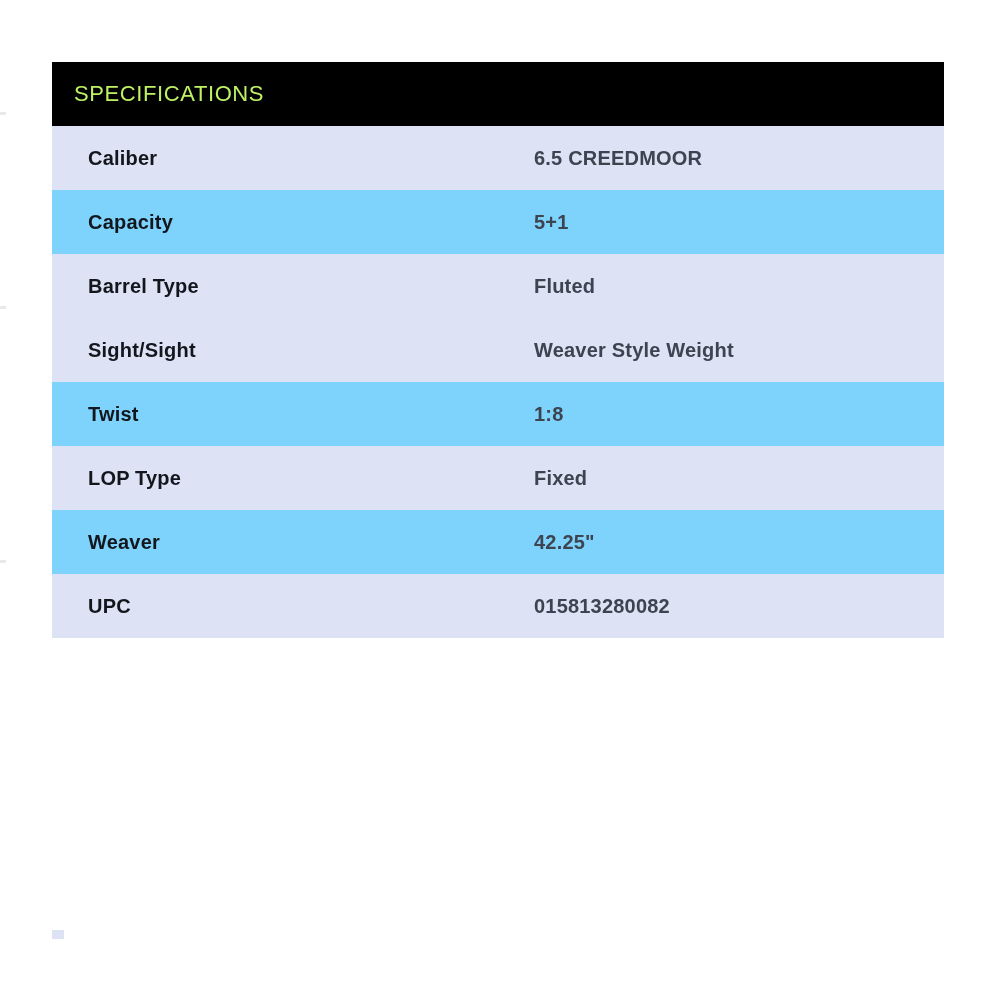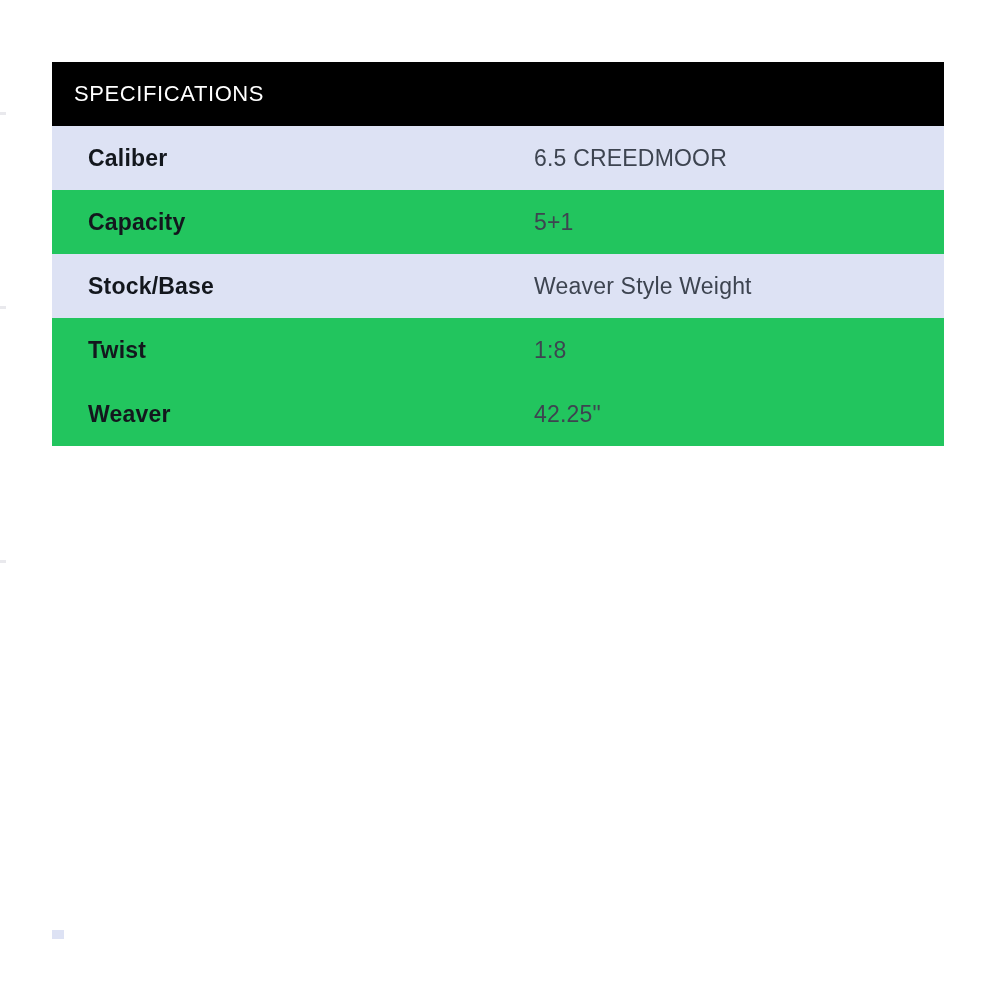--- a/index.html
+++ b/index.html
@@ -20,52 +20,52 @@
   .spec-table {
     position: absolute;
     left: 52px;
     top: 62px;
     width: 892px;
     border-collapse: collapse;
     table-layout: fixed;
   }
   .spec-table .header-row td {
     background: #000000;
-    color: #ffffff;
+    color: #bef264;
     font-size: 22px;
     font-weight: 400;
     letter-spacing: 0.6px;
     padding: 19px 0 19px 22px;
     height: 24px;
     vertical-align: middle;
   }
   .spec-table tr.row td {
     height: 62px;
     vertical-align: middle;
-    font-size: 23px;
+    font-size: 20px;
     border: none;
     padding-left: 36px;
   }
   .spec-table tr.row.odd td {
     background: #dde2f4;
   }
   .spec-table tr.row.even td {
-    background: #22c55e;
+    background: #7dd3fc;
   }
   .spec-table td.label {
     width: 355px;
     padding-left: 22px;
     font-weight: bold;
     color: #13171d;
     letter-spacing: 0.2px;
   }
   .spec-table td.value {
     padding-left: 8px;
     color: #3d4450;
-    font-weight: 400;
+    font-weight: 700;
     letter-spacing: 0.2px;
   }
   .edge-mark {
     position: absolute;
     background: #e9e9ed;
   }
   .edge-left-1 { left: 0px; top: 112px; width: 6px; height: 3px; }
   .edge-left-2 { left: 0px; top: 306px; width: 6px; height: 3px; }
   .edge-left-3 { left: 0px; top: 560px; width: 6px; height: 3px; }
   .bottom-nub {
@@ -94,29 +94,41 @@
 
       <tr class="row odd">
         <td class="label">Caliber</td>
         <td class="value">6.5 CREEDMOOR</td>
       </tr>
       <tr class="row even">
         <td class="label">Capacity</td>
         <td class="value">5+1</td>
       </tr>
       <tr class="row odd">
-        <td class="label">Stock/Base</td>
+        <td class="label">Barrel Type</td>
+        <td class="value">Fluted</td>
+      </tr>
+      <tr class="row odd">
+        <td class="label">Sight/Sight</td>
         <td class="value">Weaver Style Weight</td>
       </tr>
       <tr class="row even">
         <td class="label">Twist</td>
         <td class="value">1:8</td>
       </tr>
+      <tr class="row odd">
+        <td class="label">LOP Type</td>
+        <td class="value">Fixed</td>
+      </tr>
       <tr class="row even">
         <td class="label">Weaver</td>
         <td class="value">42.25"</td>
+      </tr>
+      <tr class="row odd">
+        <td class="label">UPC</td>
+        <td class="value">015813280082</td>
       </tr>
     </tbody>
   </table>
 
   <div class="bottom-nub"></div>
 
 </div>
 
 </body></html>

